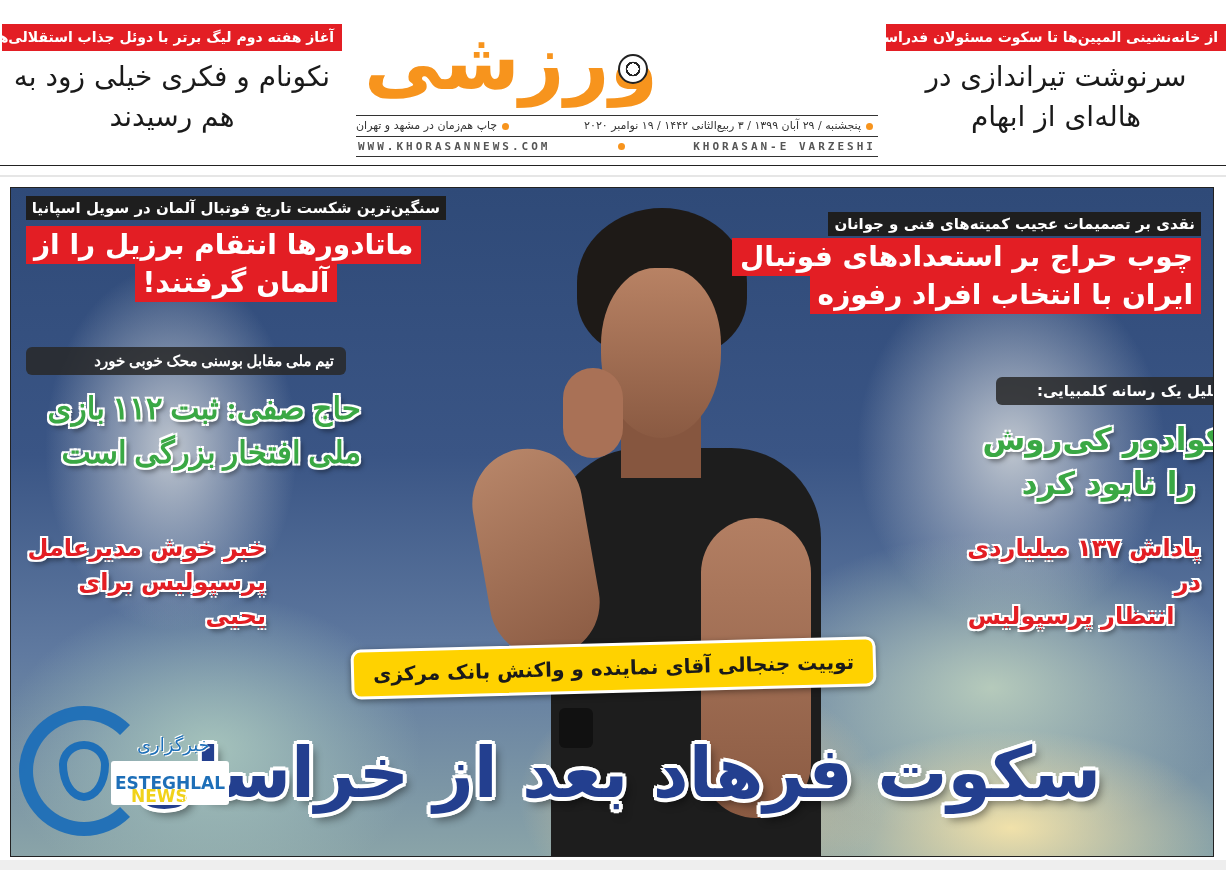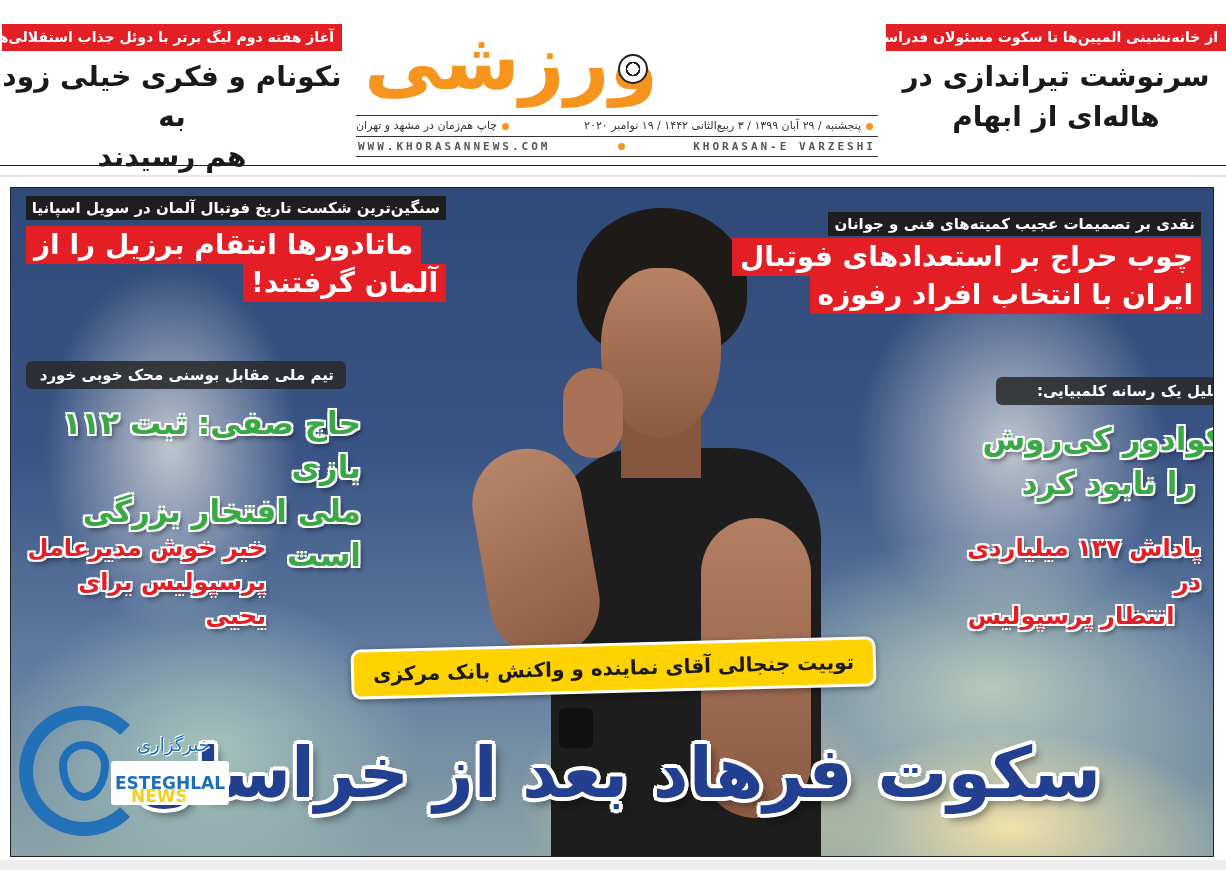--- a/index.html
+++ b/index.html
@@ -5,21 +5,21 @@
     * { box-sizing: border-box; margin: 0; padding: 0; }
     html, body { width: 1226px; height: 870px; overflow: hidden; background: #ffffff; }
     body { position: relative; font-family: "DejaVu Sans", sans-serif; direction: rtl; }
 
     
     .header { position: absolute; left: 0; top: 0; width: 1226px; height: 166px; background: #fff; }
     .side-block { position: absolute; top: 24px; width: 340px; text-align: center; }
     .side-left { left: 2px; }
     .side-right { left: 886px; }
     .kicker-red { background: #e31e24; color: #fff; font-weight: bold; font-size: 14px; height: 27px; line-height: 27px; padding: 0 8px; text-align: right; white-space: nowrap; overflow: hidden; }
-    .side-title { color: #1a1a1a; font-weight: bold; font-size: 28px; line-height: 40px; margin-top: 6px; text-align: center; }
+    .side-title { color: #1a1a1a; font-weight: normal; font-size: 28px; line-height: 40px; margin-top: 6px; text-align: center; }
 
     .masthead { position: absolute; left: 356px; top: 0; width: 522px; height: 160px; }
     .logo-red { position: absolute; left: 315px; top: 27px; width: 207px; height: 86px; background: #e31e24; }
     .logo-red-text { position: absolute; right: 14px; top: 10px; color: #fff; font-family: "DejaVu Serif", serif; font-size: 44px; line-height: 60px; font-style: italic; }
     .logo-orange { position: absolute; left: 0; top: 2px; width: 320px; height: 112px; }
     .logo-orange-text { position: absolute; left: 8px; top: 10px; font-weight: bold; font-size: 78px; line-height: 100px; color: #f7941d; letter-spacing: -2px; }
     .ball { position: absolute; left: 262px; top: 52px; width: 30px; height: 30px; border-radius: 50%; background: radial-gradient(circle at 50% 50%, #fff 0 30%, #222 31% 40%, #fff 41% 100%); border: 2px solid #222; }
     .dateline-rule { position: absolute; left: 0; width: 522px; height: 1px; background: #333; }
     .dateline { position: absolute; left: 0; top: 117px; width: 522px; font-size: 11px; color: #333; height: 18px; line-height: 18px; white-space: nowrap; display: flex; justify-content: space-between; }
     .dot { display: inline-block; width: 7px; height: 7px; border-radius: 50%; background: #f7941d; margin: 0 5px; vertical-align: middle; }
@@ -122,30 +122,30 @@
   <div class="person-neck"></div>
   <div class="person-hair"></div>
   <div class="person-face"></div>
   <div class="person-arm-l"></div>
   <div class="person-hand"></div>
   <div class="watch"></div>
 
   <div class="ovl" style="left:15px; top:8px; width:420px;">
     <div style="text-align:left"><span class="k-dark">سنگین‌ترین شکست تاریخ فوتبال آلمان در سویل اسپانیا</span></div>
     <div style="text-align:left; margin-top:6px"><span class="t-red-box">ماتادورها انتقام برزیل را از</span></div>
-    <div style="text-align:right"><span class="t-red-box">آلمان گرفتند!</span></div>
+    <div style="text-align:center"><span class="t-red-box">آلمان گرفتند!</span></div>
   </div>
 
   <div class="ovl" style="left:775px; top:24px; width:415px;">
     <div><span class="k-dark">نقدی بر تصمیمات عجیب کمیته‌های فنی و جوانان</span></div>
     <div style="margin-top:2px"><span class="t-red-box">چوب حراج بر استعدادهای فوتبال</span></div>
     <div><span class="t-red-box">ایران با انتخاب افراد رفوزه</span></div>
   </div>
 
-  <div class="ovl" style="left:15px; top:173px; width:335px;">
+  <div class="ovl" style="left:15px; top:159px; width:335px;font-family:Liberation Serif, serif;">
     <div style="text-align:left"><span class="k-rounded" style="min-width:320px; display:inline-block; text-align:right">تیم ملی مقابل بوسنی محک خوبی خورد</span></div>
     <div class="t-green" style="margin-top:12px; padding-left:6px">حاج صفی: ثبت ۱۱۲ بازی</div>
     <div class="t-green" style="padding-left:6px">ملی افتخار بزرگی است</div>
   </div>
 
   <div class="ovl" style="left:925px; top:189px; width:265px;margin-left:40px;">
     <div><span class="k-rounded" style="min-width:245px; display:inline-block; text-align:right">تحلیل یک رسانه کلمبیایی:</span></div>
     <div class="t-green" style="margin-top:12px; text-align:center">اکوادور کی‌روش</div>
     <div class="t-green" style="text-align:center">را نابود کرد</div>
   </div>

